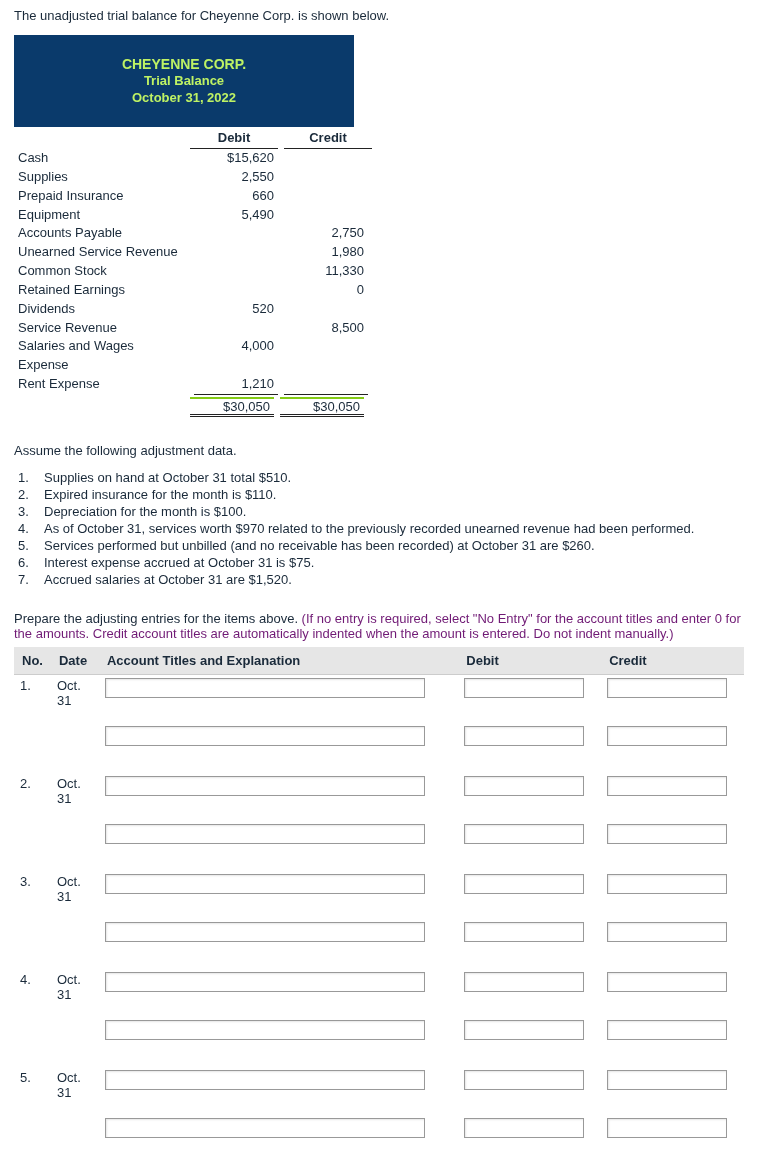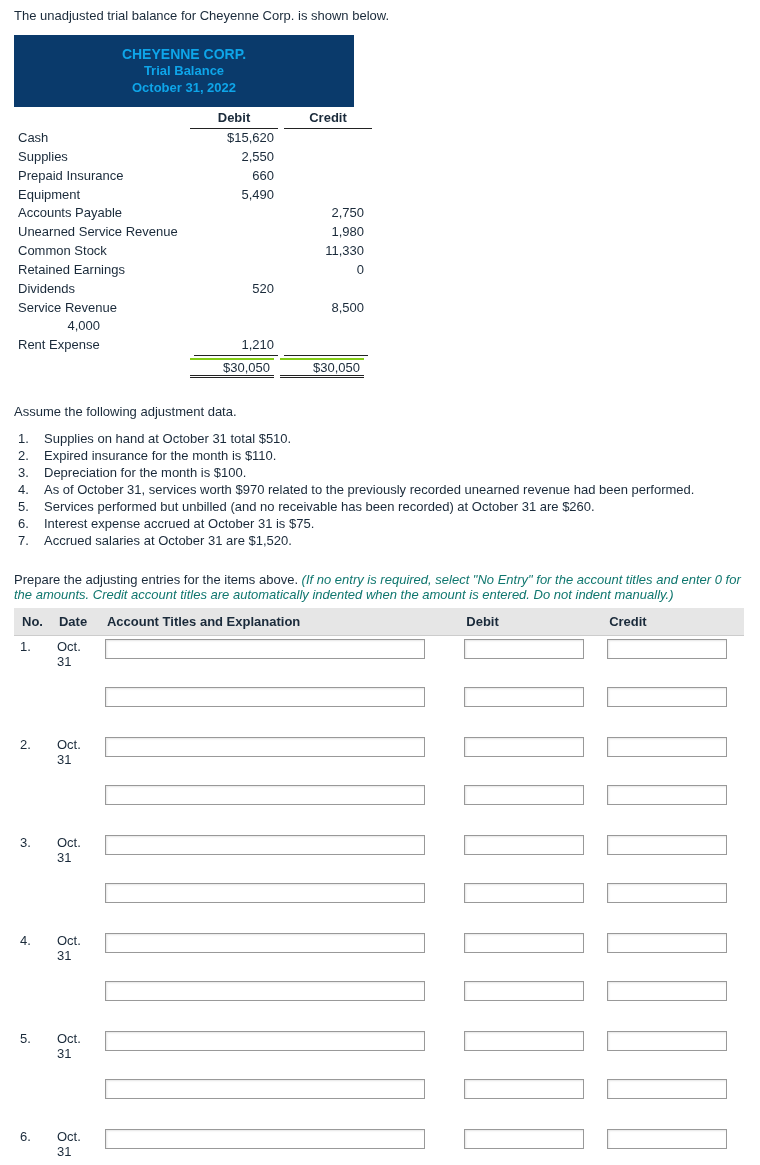--- a/index.html
+++ b/index.html
@@ -1,39 +1,39 @@
 <!DOCTYPE html>
 <html><head>
 <meta charset="utf-8">
 <style>
 html,body{margin:0;padding:0;font-family:Arial,Helvetica,sans-serif;font-size:13px;color:#1a2a3a;background:#fff}
 .page{width:760px;padding:8px 14px 20px 14px;box-sizing:border-box}
 .intro{margin:0 0 12px 0;color:#1a2a3a}
 .tb-wrap{width:340px;border-collapse:collapse}
-.tb-header{background:#0a3a6b;color:#0ea5e9;text-align:center;font-weight:bold;padding:10px 0;font-size:13px;line-height:1.3}
+.tb-header{background:#0a3a6b;color:#bef264;text-align:center;font-weight:bold;padding:20px 0;font-size:13px;line-height:1.3}
 .tb-header .corp{font-size:14px}
 .tb-colhead{display:flex}
 .tb-colhead .acct{flex:0 0 170px}
 .tb-colhead .num{flex:0 0 80px;text-align:center;border-bottom:1px solid #222;font-weight:bold;padding:3px 4px;margin-left:6px}
 .tb-rows{}
 .tb-row{display:flex;line-height:1.45}
 .tb-row .acct{flex:0 0 170px;padding-left:4px}
 .tb-row .num{flex:0 0 80px;text-align:right;padding-right:4px;margin-left:6px}
 .tb-totals{display:flex;margin-top:2px}
 .tb-totals .acct{flex:0 0 170px}
 .tb-totals .num{flex:0 0 80px;text-align:right;padding-right:4px;margin-left:6px;border-top:2px solid #84cc16;border-bottom:3px double #222}
 .pre-totals .num.br{border-bottom:1px solid #222}
 .section-gap{height:26px}
 .assume{margin:0 0 12px 0}
 .adj-list{padding:0;margin:0 0 0 4px}
 .adj-list .item{display:flex;margin:2px 0}
 .adj-list .n{flex:0 0 26px}
 .adj-list .t{flex:1}
 .prep{margin:24px 0 4px 0}
-.redi{color:#0f766e;font-style:italic}
+.redi{color:#701a75;}
 .entry-table{width:730px;border-collapse:collapse;margin-top:6px}
 .entry-table th{background:#e6e6e6;text-align:left;font-weight:bold;padding:6px 8px;border-bottom:1px solid #ccc;font-size:13px}
 .entry-table th.debit,.entry-table th.credit{text-align:left}
 .entry-table td{padding:3px 6px;vertical-align:top;font-size:13px}
 .entry-table td.no{width:20px;text-align:left}
 .entry-table td.date{width:36px}
 .inp{height:20px;border:1px solid #999;box-shadow:inset 1px 1px 2px rgba(0,0,0,.1);background:#fff;box-sizing:border-box;padding:2px 4px;font-size:12px}
 .inp.title{width:320px}
 .inp.amt{width:120px}
 .entry-spacer{height:6px}
@@ -100,20 +100,21 @@
           <div class="acct">Dividends</div>
           <div class="num">520</div>
           <div class="num"></div>
         </div>
         <div class="tb-row">
           <div class="acct">Service Revenue</div>
           <div class="num"></div>
           <div class="num">8,500</div>
         </div>
         <div class="tb-row">
+          <div class="acct">Salaries and Wages Expense</div>
           <div class="num">4,000</div>
           <div class="num"></div>
         </div>
         <div class="tb-row pre-totals">
           <div class="acct">Rent Expense</div>
           <div class="num br">1,210</div>
           <div class="num br"></div>
         </div>
       </div>
   <div class="tb-totals">

